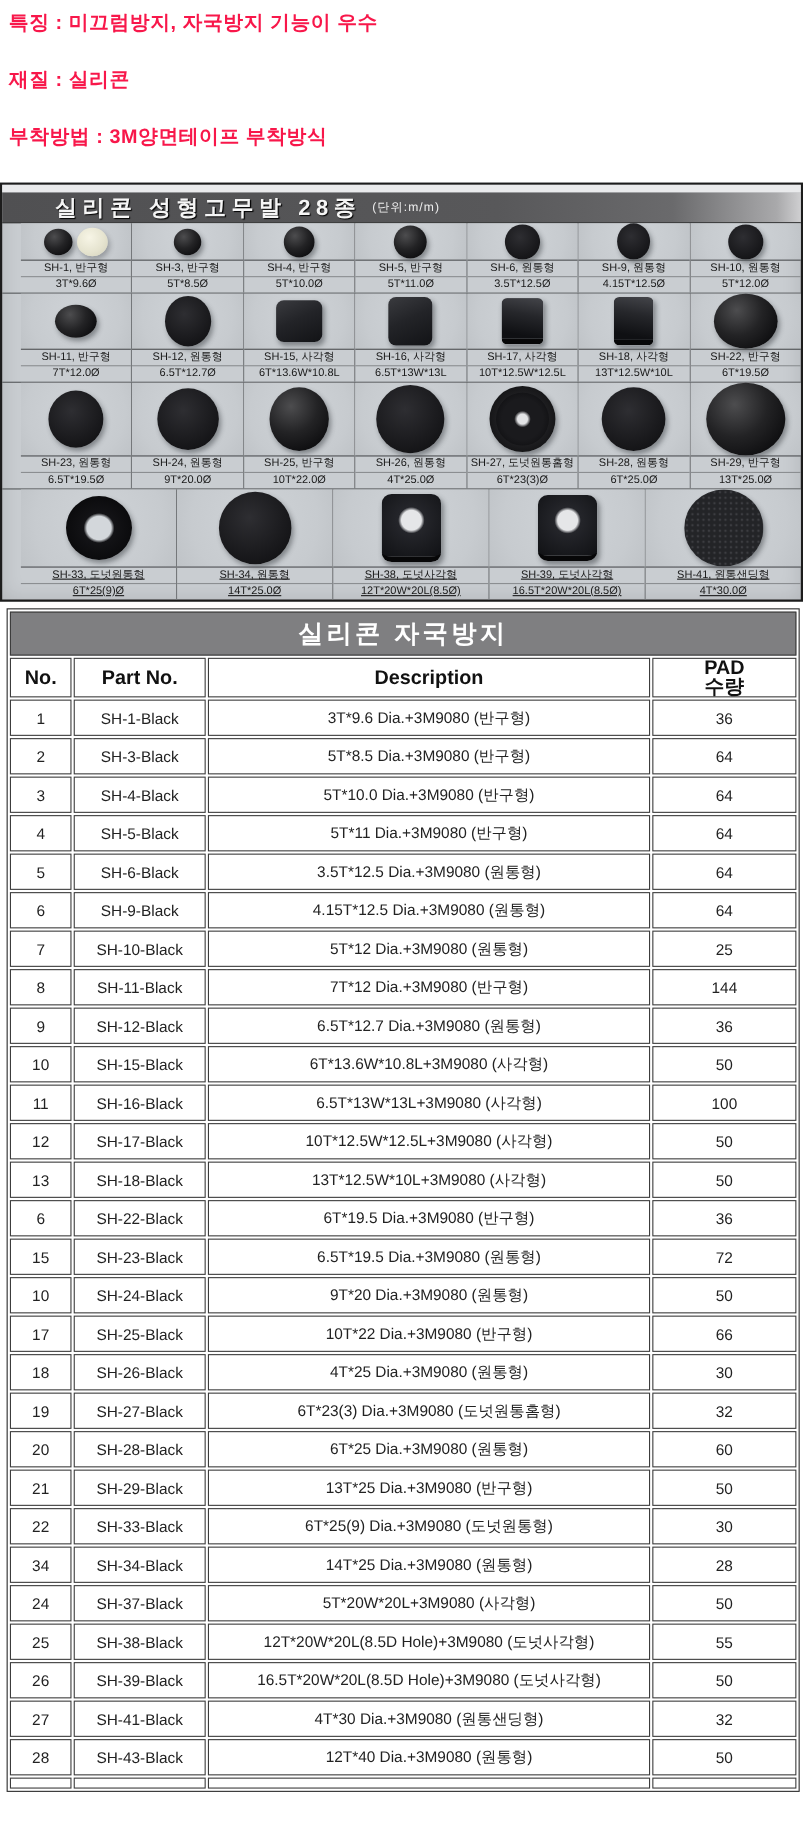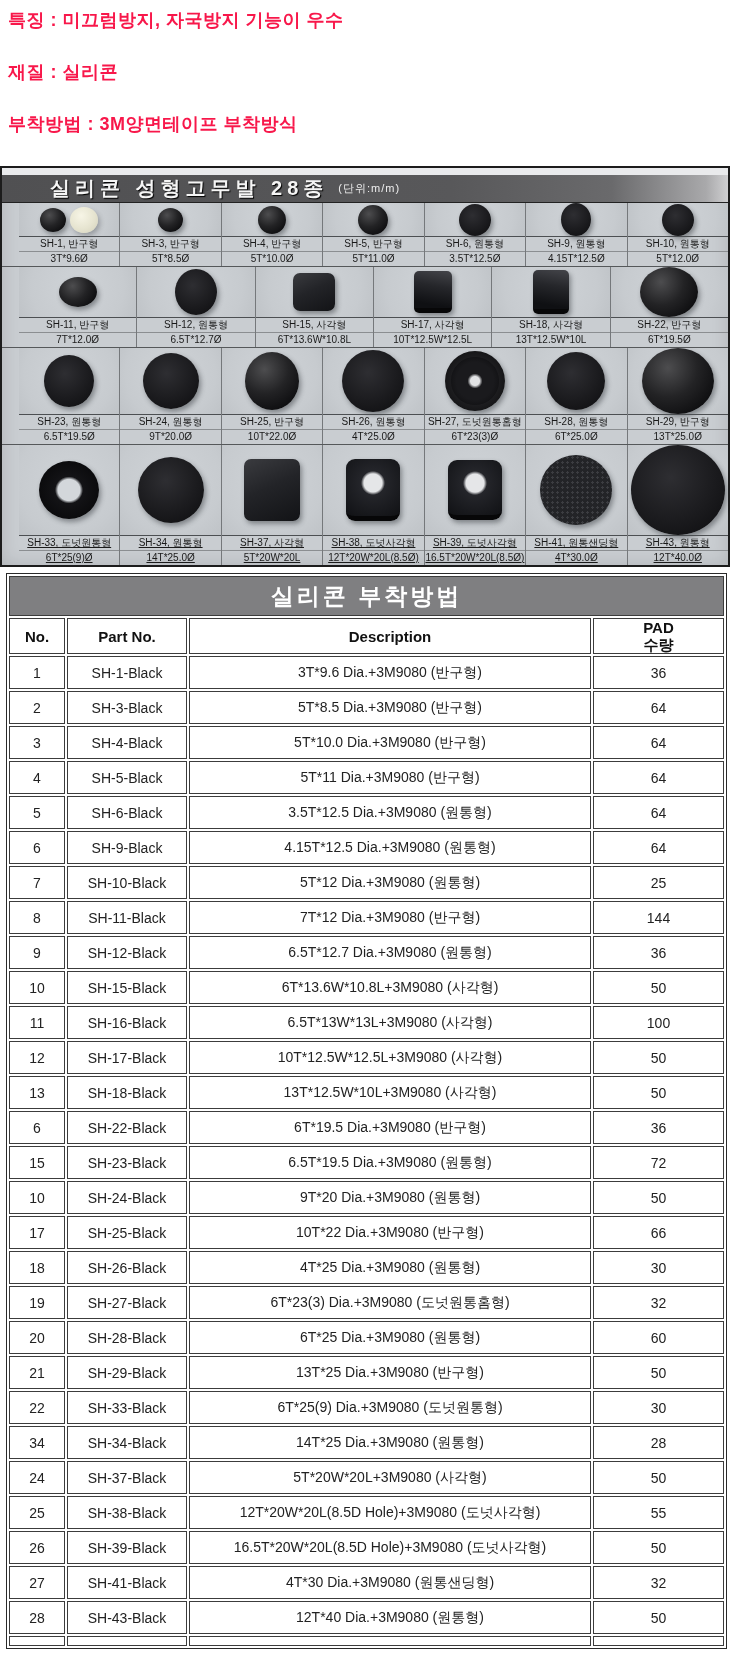--- a/index.html
+++ b/index.html
@@ -103,21 +103,21 @@
   }
   table.spec th, table.spec td {
     border:1px solid #3c3c3c; background:#ffffff;
     text-align:center; vertical-align:middle;
   }
   .tbl-title {
     background:#7f7f81 !important; color:#ffffff;
     font-size:23px; font-weight:bold; letter-spacing:3px;
     height:40px;
   }
-  tr.head th { height:33px; font-size:15px; font-weight:bold; color:#111; }
+  tr.head th { height:33px; font-size:18px; font-weight:bold; color:#111; }
   tr.datarow td { height:33px; font-size:14px; color:#222; }
   tr.emptyrow td { height:10px; }
   .col-no { width:56px; }
   .col-part { width:120px; }
   .col-desc { width:402px; }
   .col-pad { width:131px; }
   .pad-head span { display:block; line-height:17px; }
 </style>
 </head>
 <body>
@@ -204,20 +204,27 @@
         </div>
         <div class="photo-cell">
           <div class="shape-area" style="height: 74px;">
             <span class="sh sh-square" style="width: 42px; height: 38px;"></span>
           </div>
           <div class="cell-label cell-name">SH-15, 사각형</div>
           <div class="cell-label cell-size">6T*13.6W*10.8L</div>
         </div>
         <div class="photo-cell">
           <div class="shape-area" style="height: 74px;">
+            <span class="sh sh-square" style="width: 40px; height: 44px;"></span>
+          </div>
+          <div class="cell-label cell-name">SH-16, 사각형</div>
+          <div class="cell-label cell-size">6.5T*13W*13L</div>
+        </div>
+        <div class="photo-cell">
+          <div class="shape-area" style="height: 74px;">
             <span class="sh sh-block" style="width: 38px; height: 42px;"></span>
           </div>
           <div class="cell-label cell-name">SH-17, 사각형</div>
           <div class="cell-label cell-size">10T*12.5W*12.5L</div>
         </div>
         <div class="photo-cell">
           <div class="shape-area" style="height: 74px;">
             <span class="sh sh-block" style="width: 36px; height: 44px;"></span>
           </div>
           <div class="cell-label cell-name">SH-18, 사각형</div>
@@ -292,68 +299,54 @@
         </div>
         <div class="photo-cell">
           <div class="shape-area" style="height: 95px;">
             <span class="sh sh-circle" style="width: 66px; height: 66px;"></span>
           </div>
           <div class="cell-label cell-name">SH-34, 원통형</div>
           <div class="cell-label cell-size">14T*25.0Ø</div>
         </div>
         <div class="photo-cell">
           <div class="shape-area" style="height: 95px;">
-            <span class="sh sh-square" style="width: 56px; height: 62px;"></span>
-          </div>
-          <div class="cell-label cell-name">SH-37, 사각형</div>
-          <div class="cell-label cell-size">5T*20W*20L</div>
-        </div>
-        <div class="photo-cell">
-          <div class="shape-area" style="height: 95px;">
             <span class="sh sh-square-hole" style="width: 54px; height: 62px; --hole: 18px;"></span>
           </div>
           <div class="cell-label cell-name">SH-38, 도넛사각형</div>
           <div class="cell-label cell-size">12T*20W*20L(8.5Ø)</div>
         </div>
         <div class="photo-cell">
           <div class="shape-area" style="height: 95px;">
             <span class="sh sh-square-hole" style="width: 54px; height: 60px; --hole: 18px;"></span>
           </div>
           <div class="cell-label cell-name">SH-39, 도넛사각형</div>
           <div class="cell-label cell-size">16.5T*20W*20L(8.5Ø)</div>
         </div>
         <div class="photo-cell">
           <div class="shape-area" style="height: 95px;">
             <span class="sh sh-texture" style="width: 72px; height: 70px;"></span>
           </div>
           <div class="cell-label cell-name">SH-41, 원통샌딩형</div>
           <div class="cell-label cell-size">4T*30.0Ø</div>
-        </div>
-        <div class="photo-cell">
-          <div class="shape-area" style="height: 95px;">
-            <span class="sh sh-circle" style="width: 94px; height: 90px;"></span>
-          </div>
-          <div class="cell-label cell-name">SH-43, 원통형</div>
-          <div class="cell-label cell-size">12T*40.0Ø</div>
         </div>
       </div>
     </div>
 </div>
 
 <div class="spec-wrap">
   <table class="spec">
     <colgroup>
       <col class="col-no">
         <col class="col-part">
         <col class="col-desc">
         <col class="col-pad">
     </colgroup>
     <thead>
       <tr>
-        <th colspan="4" class="tbl-title">실리콘 부착방법</th>
+        <th colspan="4" class="tbl-title">실리콘 자국방지</th>
       </tr>
       <tr class="head">
         <th>No.</th>
         <th>Part No.</th>
         <th>Description</th>
         <th class="pad-head">
           <span>PAD</span>
           <span>수량</span>
         </th>
       </tr>

